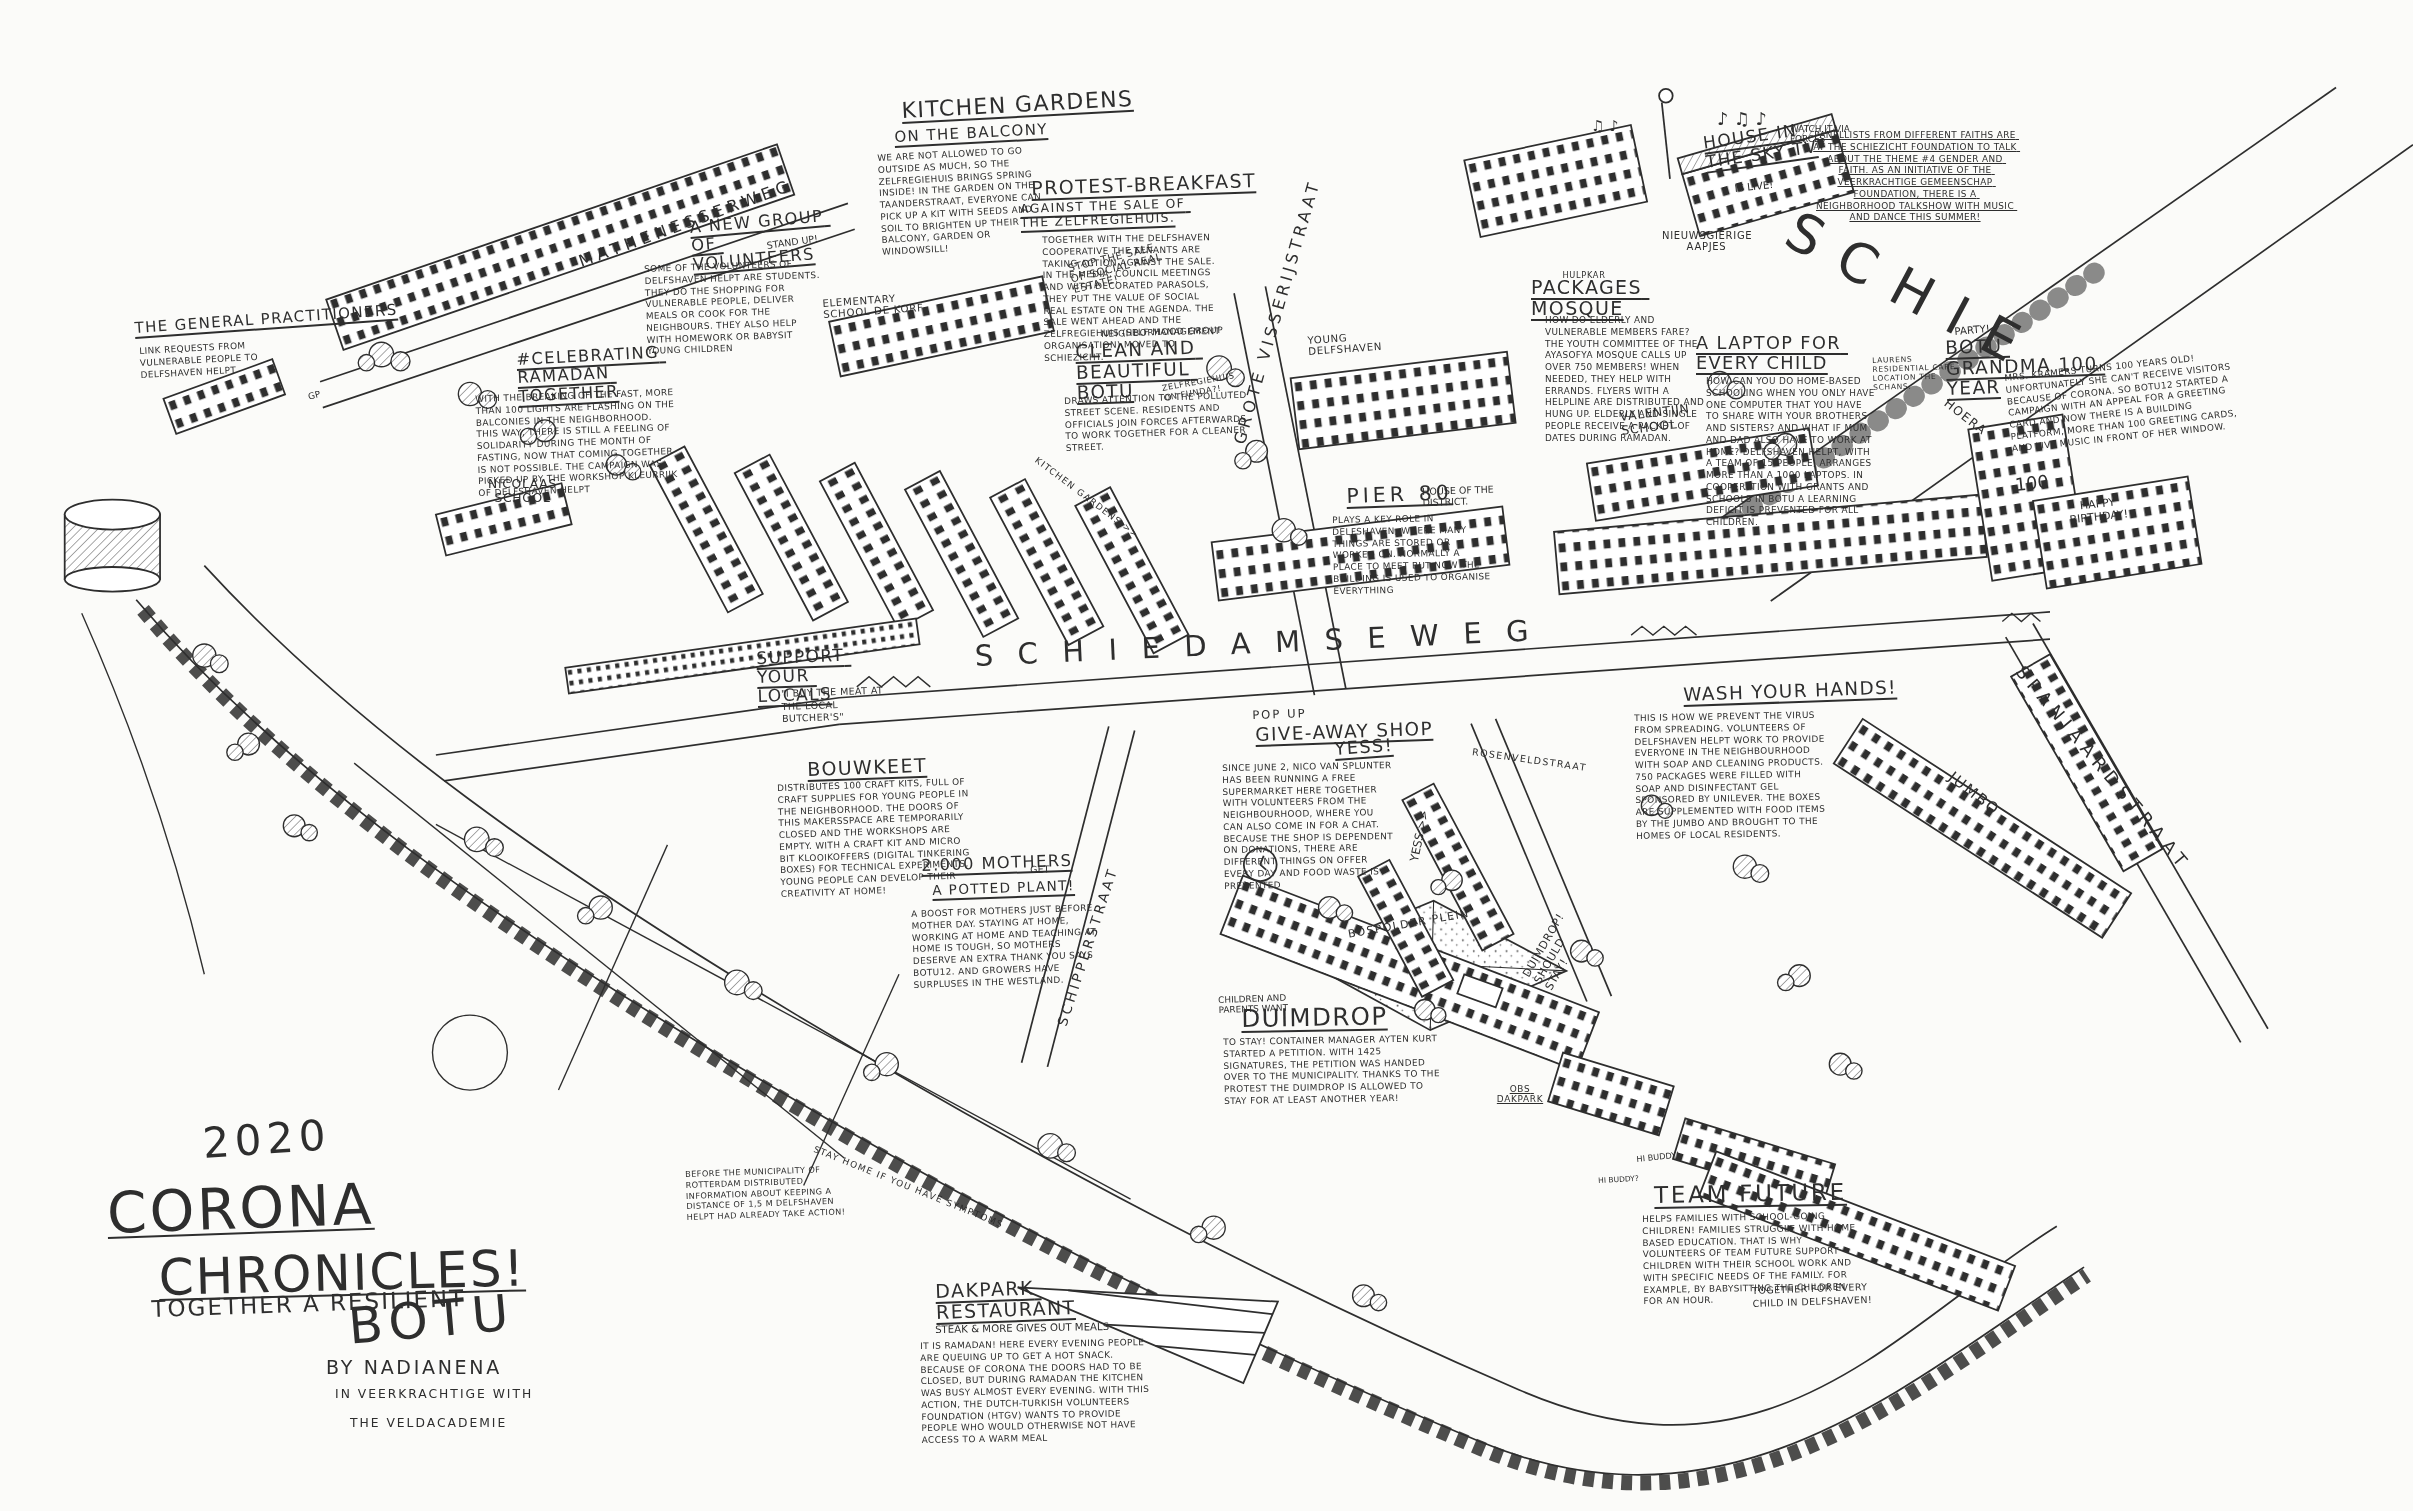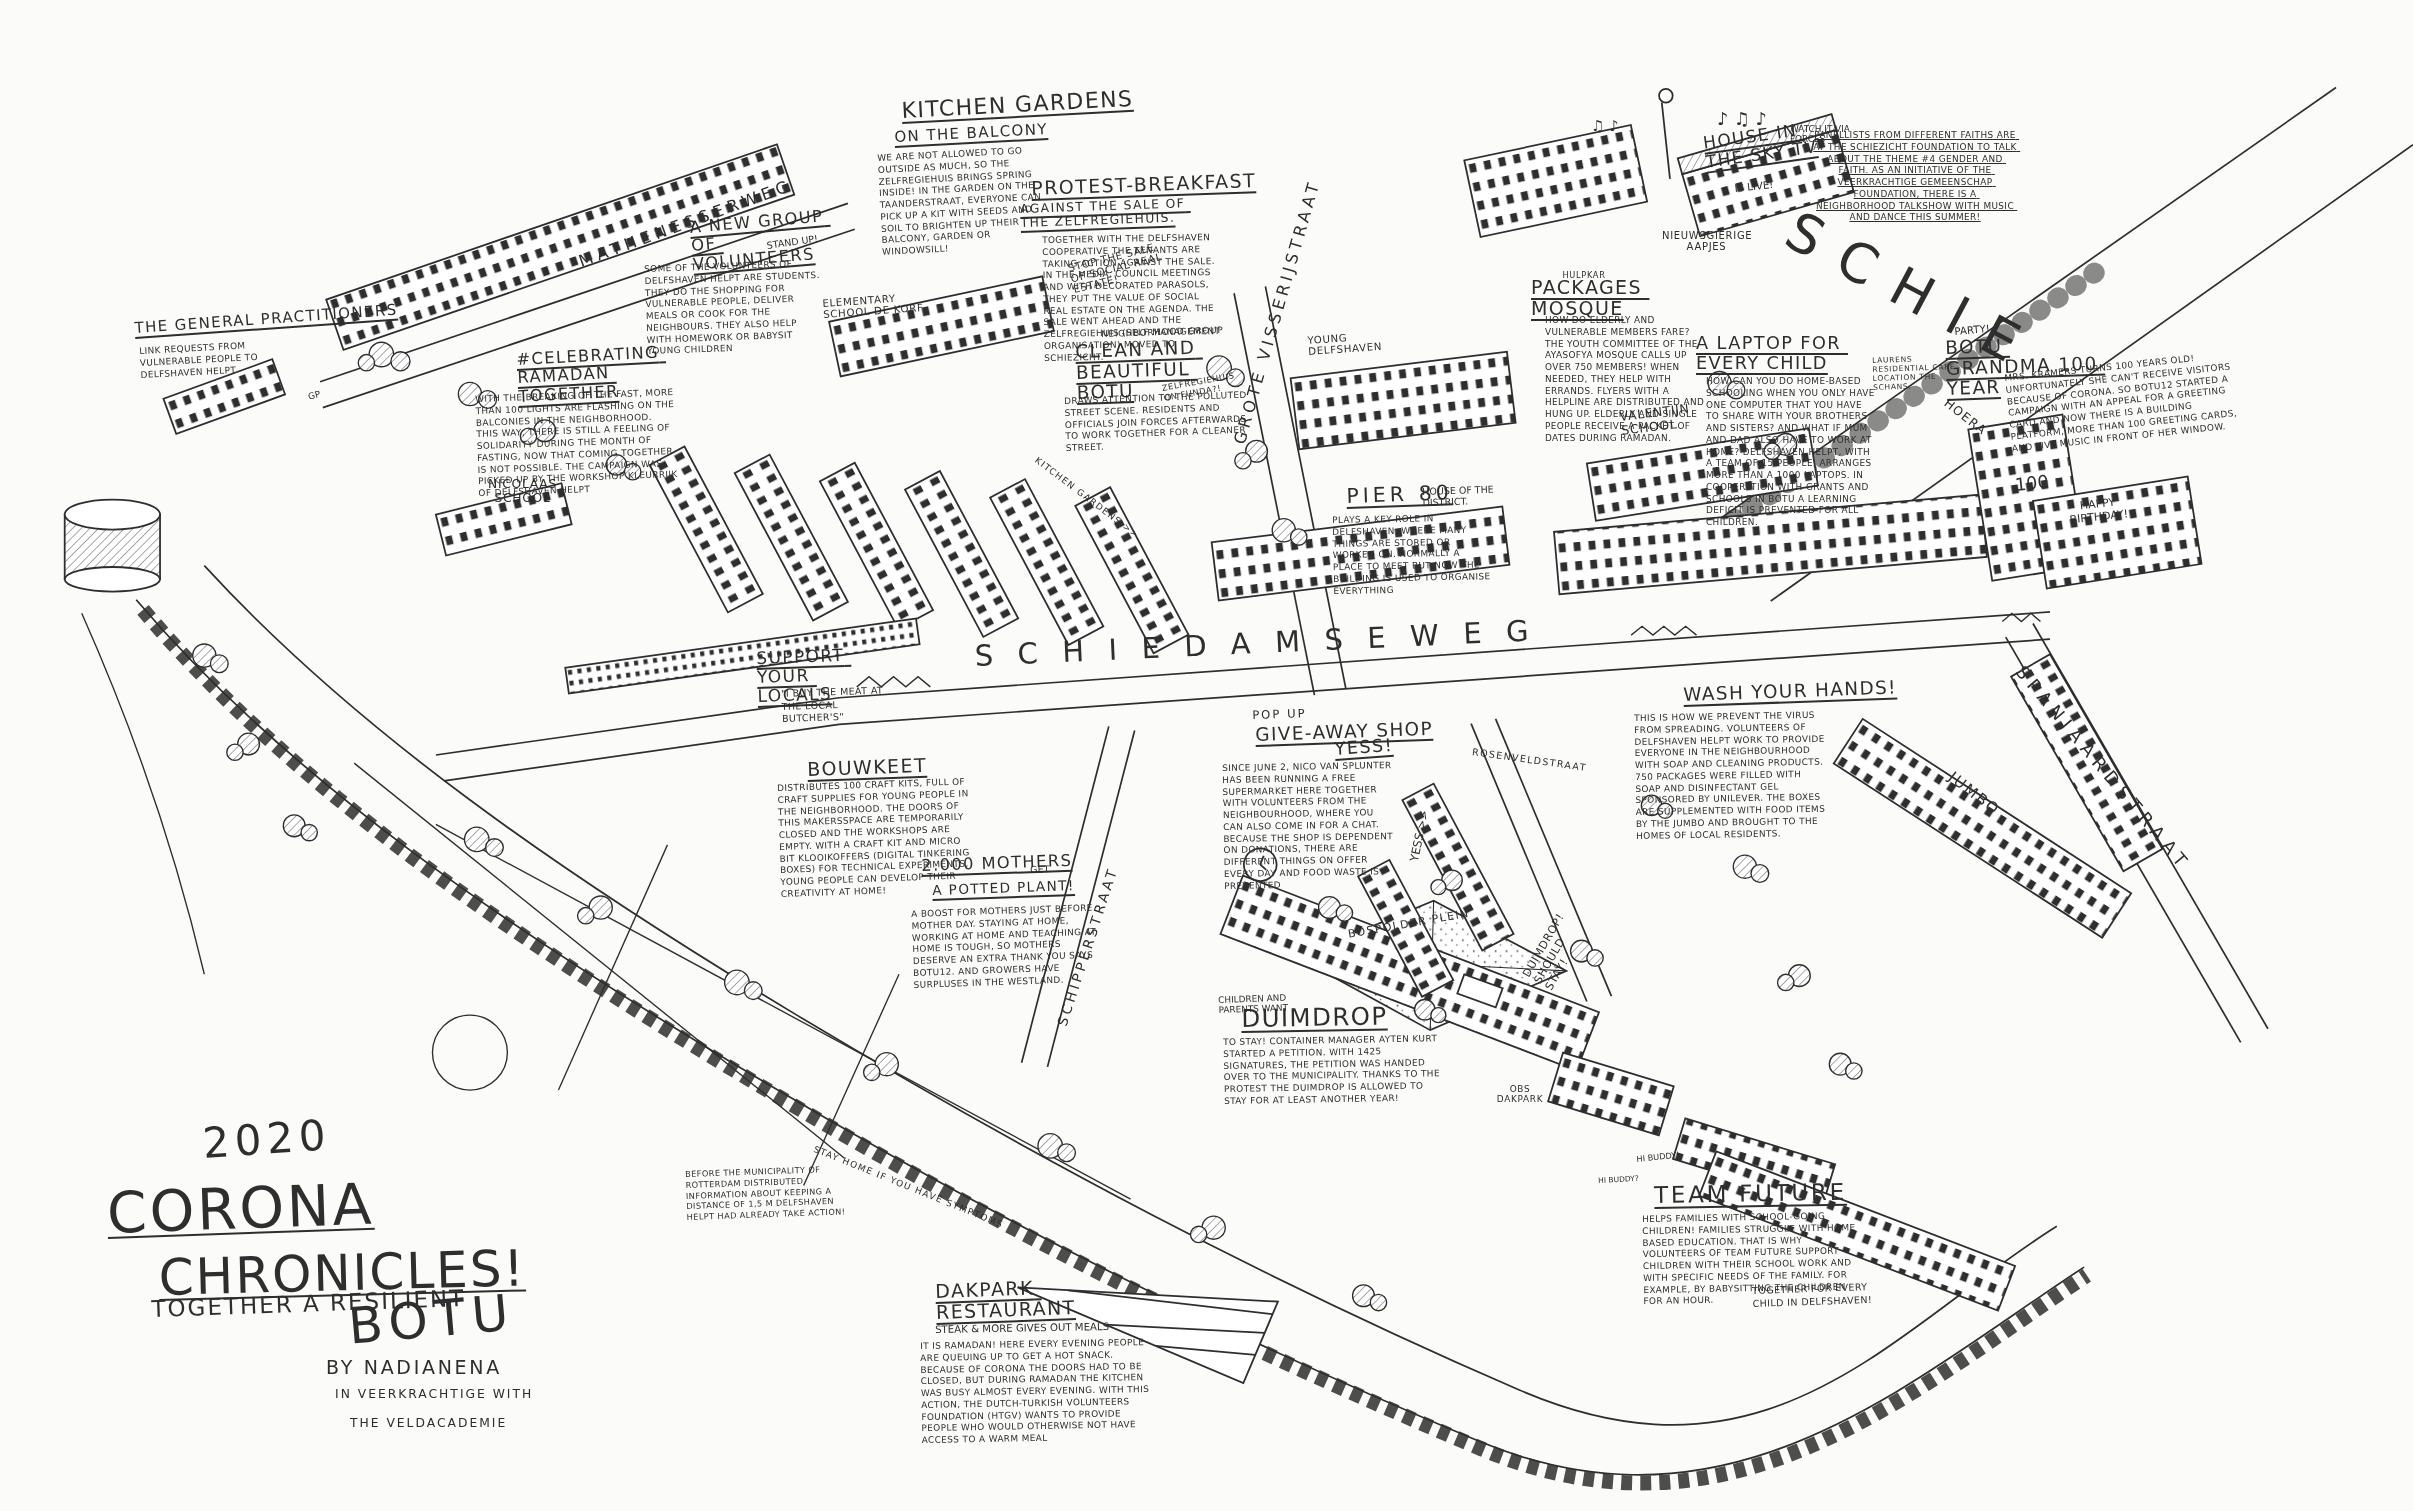--- a/index.html
+++ b/index.html
@@ -339,21 +339,21 @@
   <div class="annot street" style="left:2027px;top:662px;font-size:17.7px;letter-spacing:6.1px;transform:rotate(50deg);">SPANJAARDSTRAAT</div>
   <div class="annot street" style="left:1473px;top:746px;font-size:9.5px;letter-spacing:1.4px;transform:rotate(8deg);">ROSENVELDSTRAAT</div>
   <div class="annot street big" style="left:1805px;top:199px;transform:rotate(28deg);">SCHIE</div>
   <div class="annot street" style="left:1347px;top:928px;font-size:11px;letter-spacing:1.4px;transform:rotate(-10deg);">BOSPOLDER PLEIN</div>
 
   <div class="annot center k" style="left:478px;top:477px;width:89px;font-size:12.3px;">NICOLAAS SCHOOL</div>
   <div class="annot k" style="left:822px;top:298px;width:123px;font-size:10.2px;transform:rotate(-4deg);">ELEMENTARY SCHOOL DE KORF</div>
   <div class="annot k" style="left:1619px;top:410px;width:95px;font-size:12.3px;transform:rotate(-7deg);">VALENTIJN SCHOOL</div>
   <div class="annot k" style="left:1307px;top:335px;width:82px;font-size:10.2px;transform:rotate(-4deg);">YOUNG DELFSHAVEN</div>
   <div class="annot k" style="left:1872px;top:356px;width:85px;font-size:7.5px;transform:rotate(-2deg);">LAURENS RESIDENTIAL CARE LOCATION THE SCHANS.</div>
-  <div class="annot center k" style="left:1493px;top:1084px;width:54px;font-size:8.9px;">OBS DAKPARK</div>
+  <div class="annot center k" style="left:1493px;top:1084px;width:54px;font-size:8.9px;text-decoration:underline;">OBS DAKPARK</div>
   <div class="annot nw" style="left:1956px;top:768px;font-size:15px;letter-spacing:2px;transform:rotate(38deg);">JUMBO</div>
   <div class="annot nw" style="left:307px;top:392px;font-size:8.9px;transform:rotate(-15deg);">GP</div>
   <div class="annot center k" style="left:1662px;top:230px;width:89px;font-size:10px;">NIEUWSGIERIGE AAPJES</div>
   <div class="annot center k" style="left:1560px;top:223px;width:48px;font-size:8.2px;margin-top:47px;">HULPKAR</div>
 
   <div class="annot k" style="left:1067px;top:263px;width:102px;font-size:10.2px;transform:rotate(-14deg);">STOP THE SALE OF SOCIAL REAL ESTATE!</div>
   <div class="annot k" style="left:1161px;top:383px;width:82px;font-size:8.2px;transform:rotate(-10deg);">ZELFREGIEHUIS ON FUNDA?!</div>
   <div class="annot nw" style="left:1039px;top:455px;font-size:8.9px;letter-spacing:1.4px;transform:rotate(37deg);">KITCHEN GARDENS &gt;&gt;</div>
   <div class="annot nw" style="left:1407px;top:860px;font-size:11.6px;transform:rotate(-78deg);">YESS &gt;&gt;</div>
   <div class="annot k" style="left:1520px;top:973px;width:68px;font-size:11px;transform:rotate(-60deg);">DUIMDROP! SHOULD STAY!</div>

